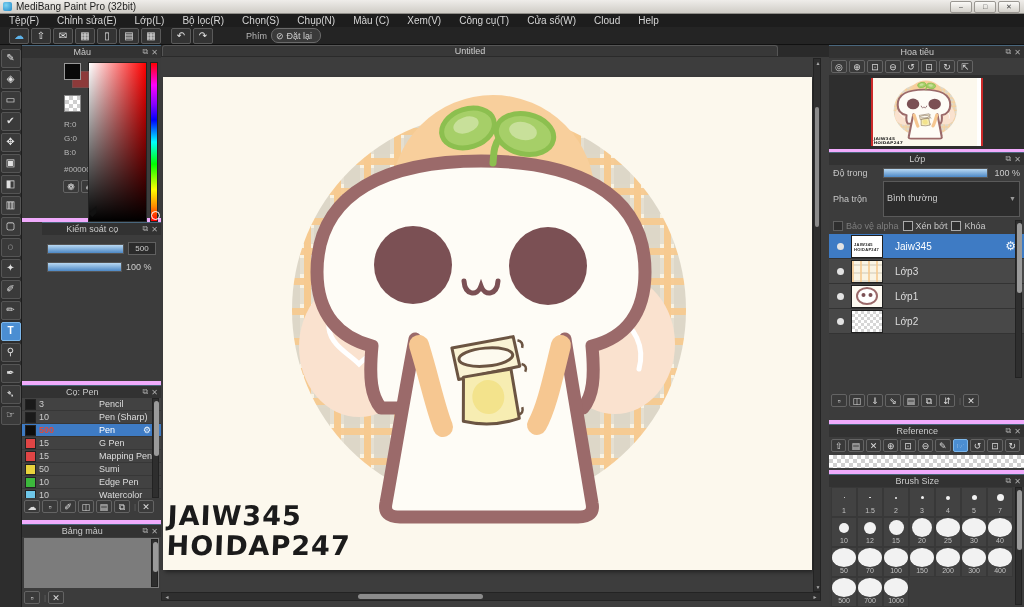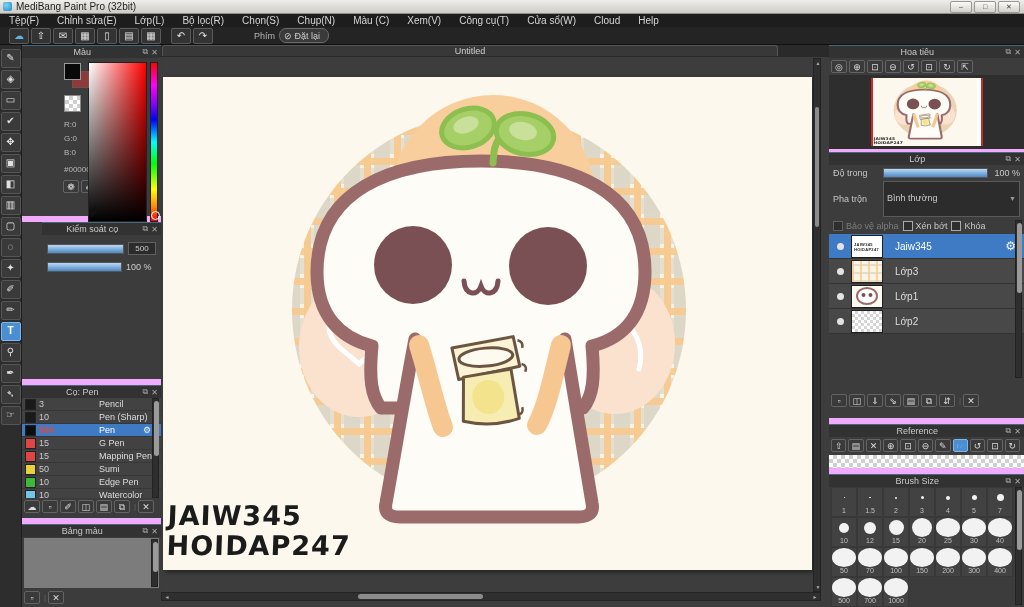--- a/index.html
+++ b/index.html
@@ -21,31 +21,31 @@
   #menubar{position:absolute;left:0;top:14px;width:1024px;height:24px;background:#1d1d1d;
     display:flex;align-items:flex-start;border-bottom:1px solid #000;box-sizing:border-box;}
   .menu-item{font-size:10px;color:#d6d6d6;padding:0 9px;line-height:13px;white-space:nowrap;}
   
   #toolbar{position:absolute;left:0;top:27px;width:1024px;height:18px;background:#242424;
     display:flex;align-items:center;border-bottom:1px solid #111;box-sizing:border-box;}
   .tbtn{width:18px;height:14px;margin:0 1px;background:#333;border:1px solid #5a5a5a;
     border-radius:2px;color:#e3e3e3;font-size:10px;line-height:13px;text-align:center;}
   .tbtn.blue{color:#5db2e8;}
   .tsep{width:8px;}
-  #keys-label{font-size:9px;color:#b5b5b5;margin:0 4px 0 40px;}
+  #keys-label{font-size:9px;color:#b5b5b5;margin:0 4px 0 32px;}
   #reset-btn{height:13px;background:#3a3a3a;border:1px solid #6a6a6a;border-radius:7px;
     color:#cfcfcf;font-size:9px;line-height:12px;padding:0 8px 0 4px;display:flex;gap:3px;align-items:center;}
   
   #toolstrip{position:absolute;left:0;top:45px;width:22px;height:562px;background:#2d2d2d;
     border-right:1px solid #1d1d1d;box-sizing:border-box;display:flex;flex-direction:column;align-items:center;padding-top:4px;}
   .tool{width:18px;height:17px;margin-bottom:2px;background:#3a3a3a;border:1px solid #555;
     border-radius:2px;color:#e0e0e0;font-size:10px;line-height:16px;text-align:center;}
   .tool.sel{background:#4b8ed2;border-color:#7db7ea;color:#fff;font-weight:bold;}
   
-  .panel{position:absolute;background:#3c3c3c;box-sizing:border-box;border-bottom:6px solid #f0abfc;}
+  .panel{position:absolute;background:#3c3c3c;box-sizing:border-box;border-bottom:4px solid #f0abfc;}
   .phead{height:12px;background:#323232;border-top:1px solid #49667c;display:flex;align-items:center;
     font-size:9px;color:#cacaca;}
   .phead .ptitle{flex:1;text-align:center;}
   .phico{font-size:8px;color:#aaa;margin-right:3px;}
   .pbtn{width:16px;height:13px;background:#3a3a3a;border:1px solid #646464;border-radius:2px;
     color:#ddd;font-size:9px;line-height:12px;text-align:center;margin-right:2px;box-sizing:border-box;}
   .pbtn.sel{background:#4b8ed2;border-color:#7db7ea;color:#fff;}
   .psep{color:#666;font-size:8px;margin:0 2px;}
   .checker{background-color:#fff;background-image:
      linear-gradient(45deg,#cfcfcf 25%,transparent 25%,transparent 75%,#cfcfcf 75%),

